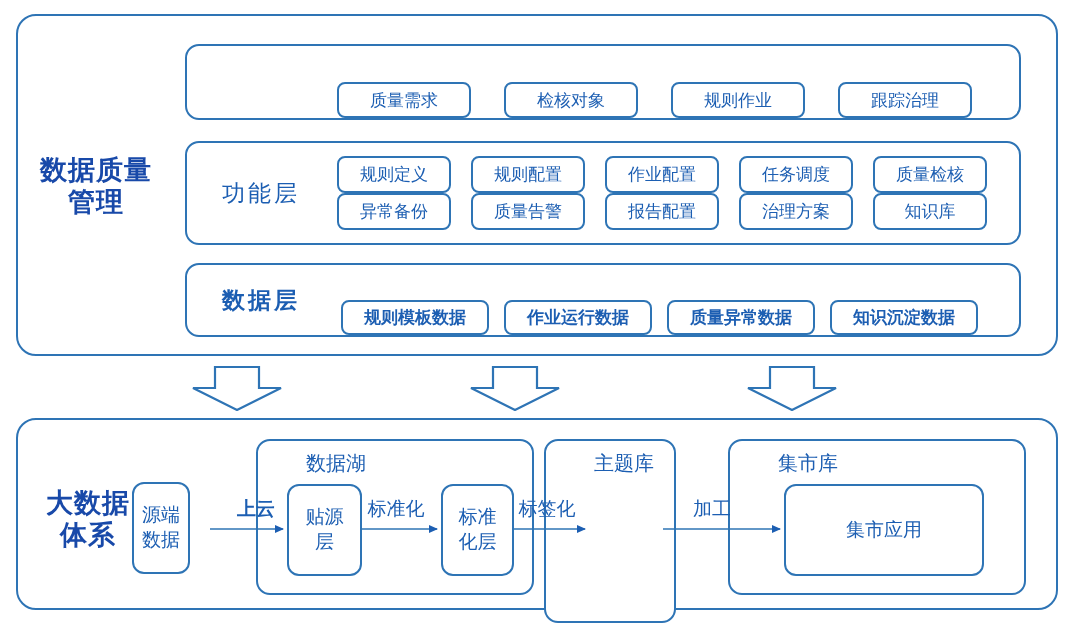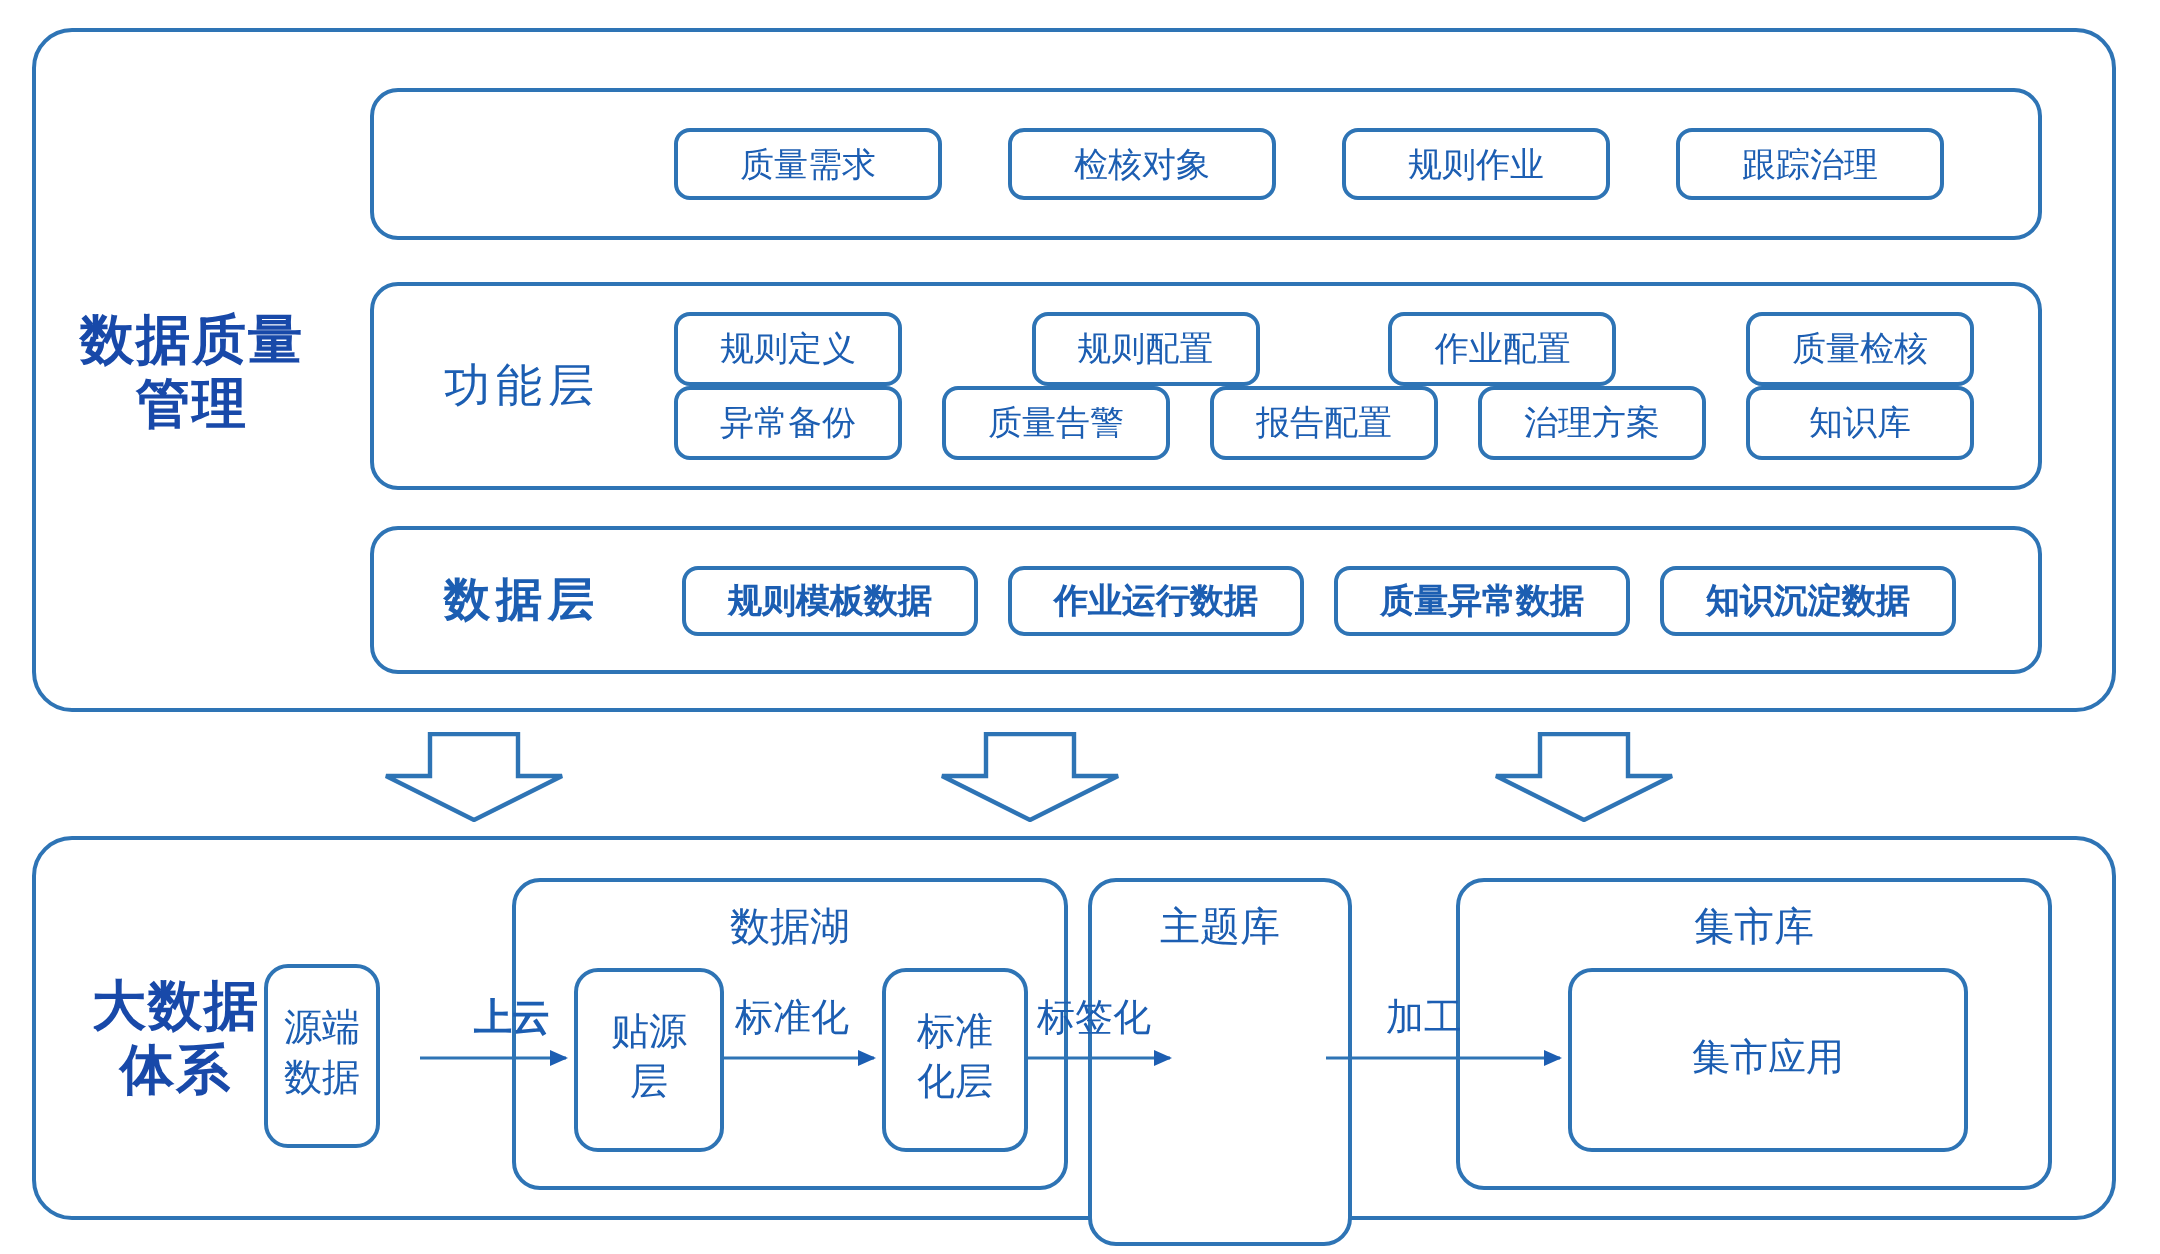--- a/index.html
+++ b/index.html
@@ -37,21 +37,21 @@
   .row-business { top:28px; height:76px; }
   .row-function { top:125px; height:104px; }
   .row-data { top:247px; height:74px;font-weight:bold; }
 
   .layer-label {
     position:absolute; left:28px; top:50%; transform:translateY(-50%);
     width:92px; text-align:center; font-size:23px; letter-spacing:3px;
     color:var(--text); white-space:nowrap;
   }
 
-  .chip-zone { position:absolute; display:flex; justify-content:space-between; align-items:center; }
+  .chip-zone { position:absolute; display:flex; justify-content:space-between; align-items:flex-end; }
   .business-chips { left:150px; right:47px; top:0; bottom:0; }
   .function-chips { left:150px; right:32px; top:0; bottom:0; flex-direction:column; justify-content:center; }
   .function-chip-row { display:flex; justify-content:space-between; width:100%; }
   .data-chips { left:154px; right:41px; top:0; bottom:0; }
 
   .chip {
     box-sizing:border-box; border:2px solid var(--outline); border-radius:8px;
     background:#fff; color:var(--text); font-size:17px;
     display:flex; align-items:center; justify-content:center; white-space:nowrap;
   }
@@ -66,22 +66,22 @@
   .arrow-3 { left:747px; }
 
   .container-box {
     position:absolute; box-sizing:border-box; background:#fff;
     border:2px solid var(--outline); border-radius:14px;
   }
   .lake  { left:238px; top:19px; width:278px; height:156px; }
   .theme { left:526px; top:19px; width:132px; height:184px; }
   .mart  { left:710px; top:19px; width:298px; height:156px; }
   .container-title {
-    position:absolute; top:9px; left:0; right:0; text-align:center;
-    font-size:20px; color:var(--text);
+    position:absolute; top:9px; left:0; right:0; 
+    font-size:20px; color:var(--text);padding-left:48px;
   }
 
   .node {
     position:absolute; box-sizing:border-box; background:#fff;
     border:2px solid var(--outline); border-radius:12px;
     color:var(--text); font-size:19px; line-height:1.3;
     display:flex; align-items:center; justify-content:center;
     text-align:center; white-space:pre-line;
   }
   .source-node { left:114px; top:62px; width:58px; height:92px; }
@@ -119,20 +119,21 @@
       </div>
     </div>
 
     <div class="layer-row row-function">
       <div class="layer-label">功能层</div>
       <div class="chip-zone function-chips">
         <div class="function-chip-row">
           <div class="chip">规则定义</div>
           <div class="chip">规则配置</div>
           <div class="chip">作业配置</div>
+          <div class="chip">任务调度</div>
           <div class="chip">质量检核</div>
         </div>
         <div class="function-chip-row">
           <div class="chip">异常备份</div>
           <div class="chip">质量告警</div>
           <div class="chip">报告配置</div>
           <div class="chip">治理方案</div>
           <div class="chip">知识库</div>
         </div>
       </div>

